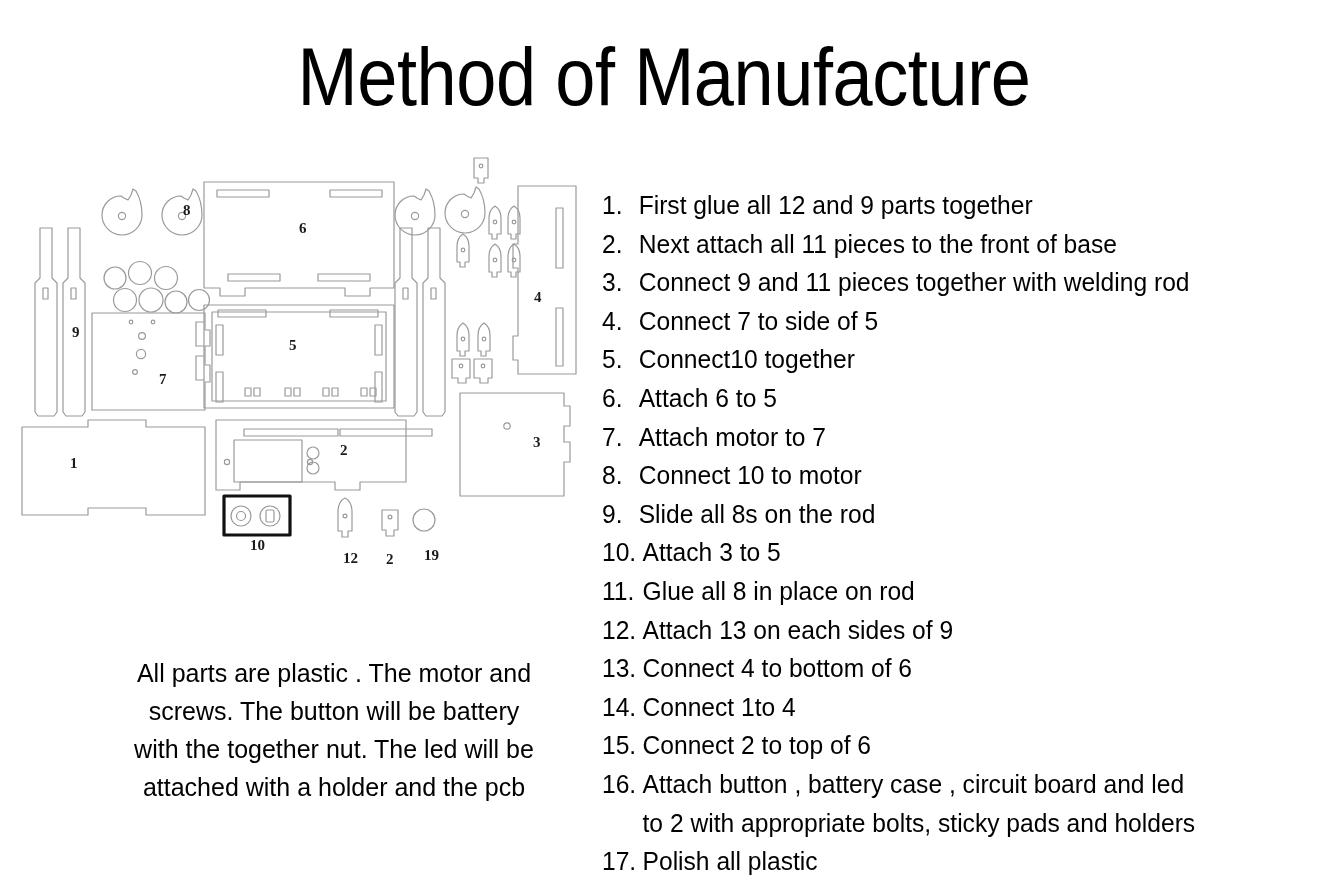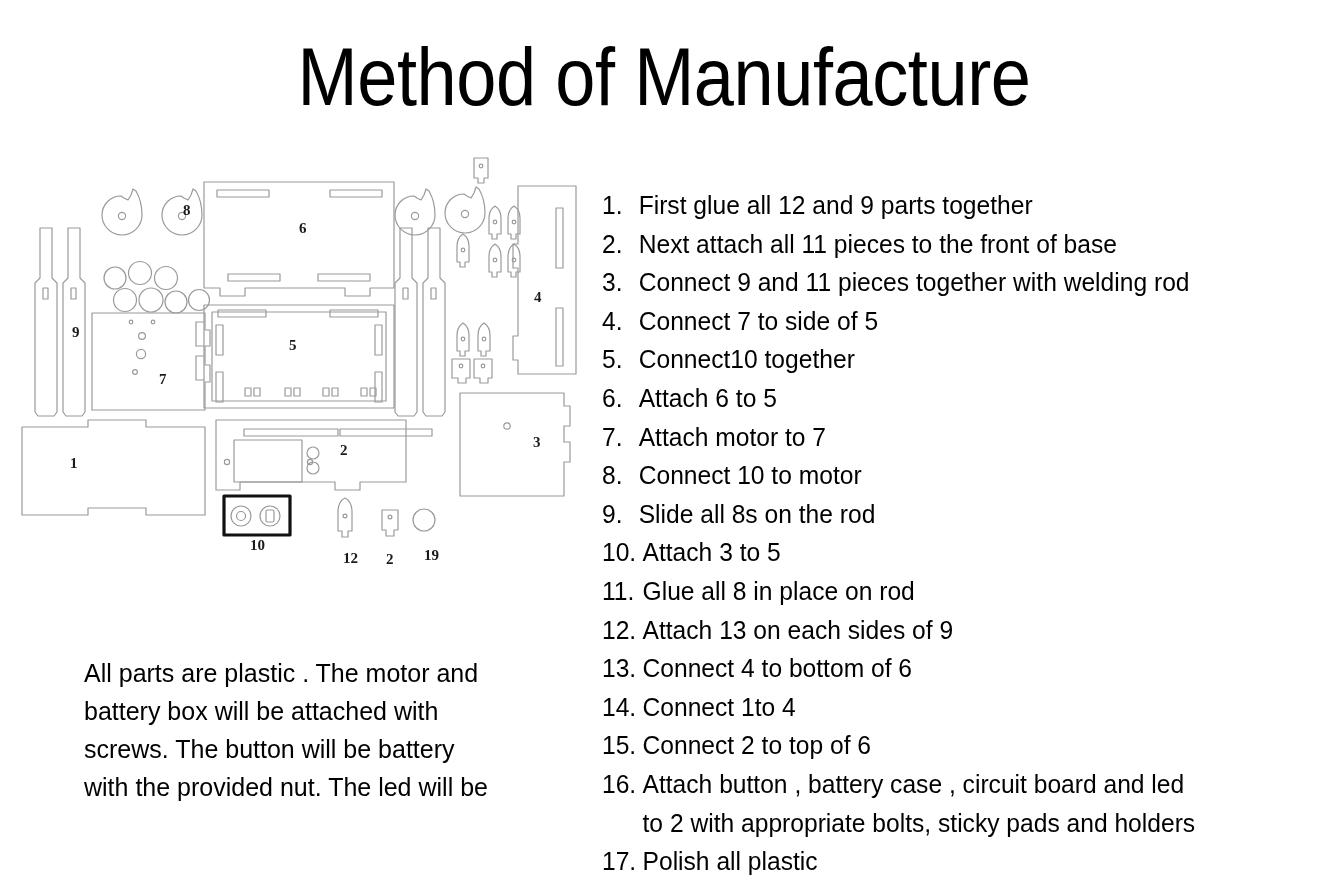--- a/index.html
+++ b/index.html
@@ -73,21 +73,21 @@
   
   #note-paragraph {
     position: absolute;
     left: 84px;
     top: 654px;
     width: 500px;
     font-size: 25px;
     line-height: 38px;
     color: #000000;
   }
-  #note-paragraph .nline { white-space: nowrap; display: block; }
+  #note-paragraph .nline { white-space: nowrap; display: block; text-align: center; }
 
   
   #drawing {
     position: absolute;
     left: 0;
     top: 150px;
     width: 600px;
     height: 430px;
   }
   #drawing svg { display: block; }
@@ -399,16 +399,16 @@
   </div>
   <div class="step-cont">to 2 with appropriate bolts, sticky pads and holders</div>
   <div class="step-row">
     <span class="step-num wide">17.</span>
     <span class="step-text">Polish all plastic</span>
   </div>
 </div>
 
 <div id="note-paragraph">
   <span class="nline">All parts are plastic . The motor and</span>
-  <span class="nline">battery box  will be attached with</span>
   <span class="nline">screws. The button will be battery</span>
-  <span class="nline">with the provided nut. The led will be</span>
+  <span class="nline">with the together nut. The led will be</span>
+  <span class="nline">attached with  a holder and the pcb</span>
 </div>
 
 </body></html>

